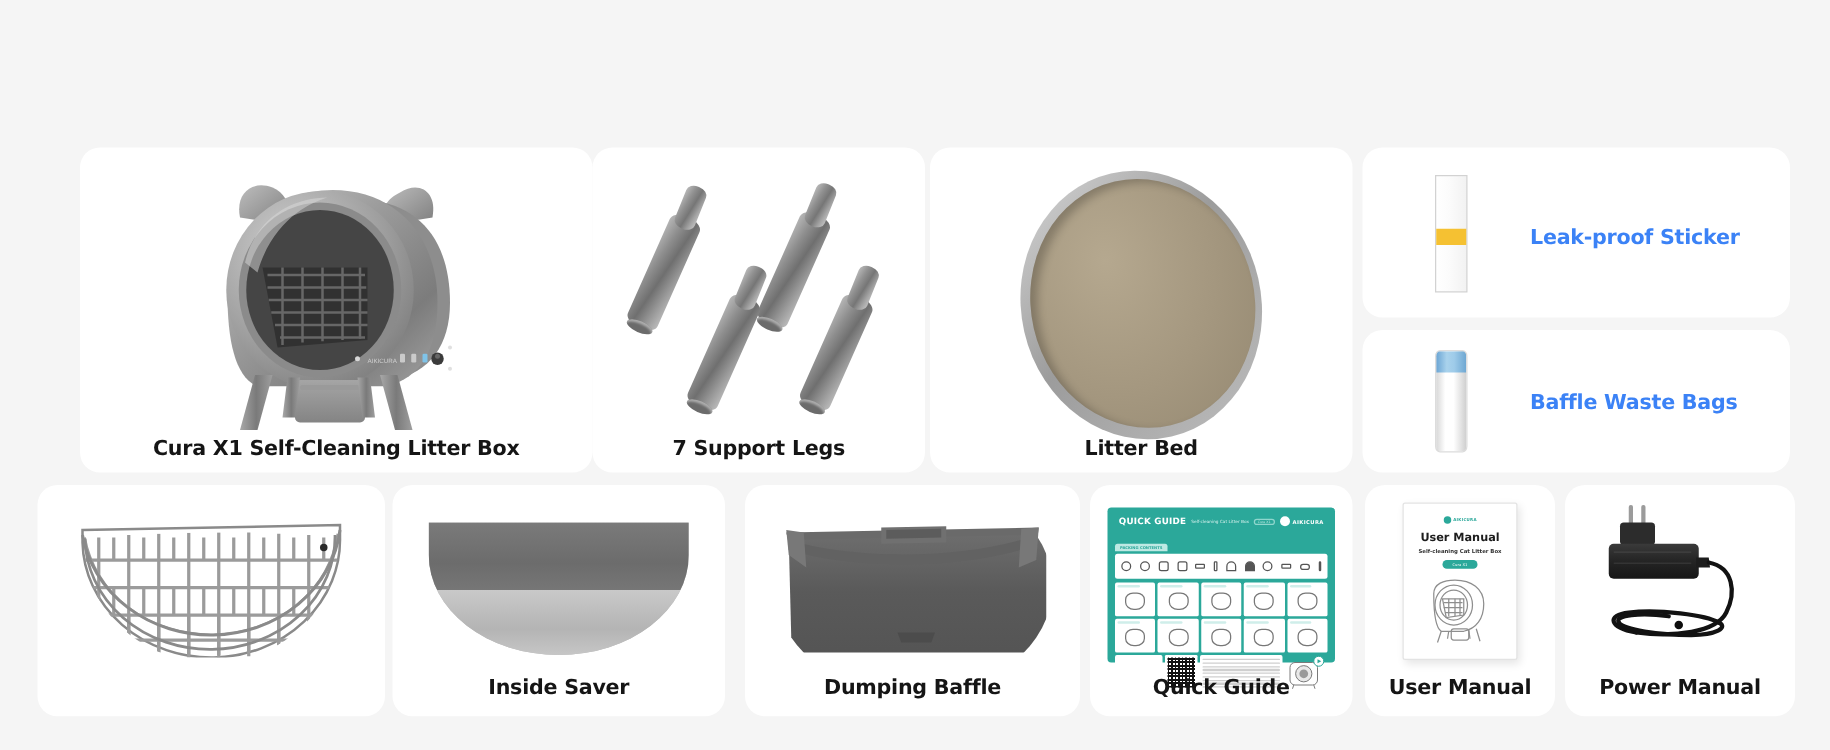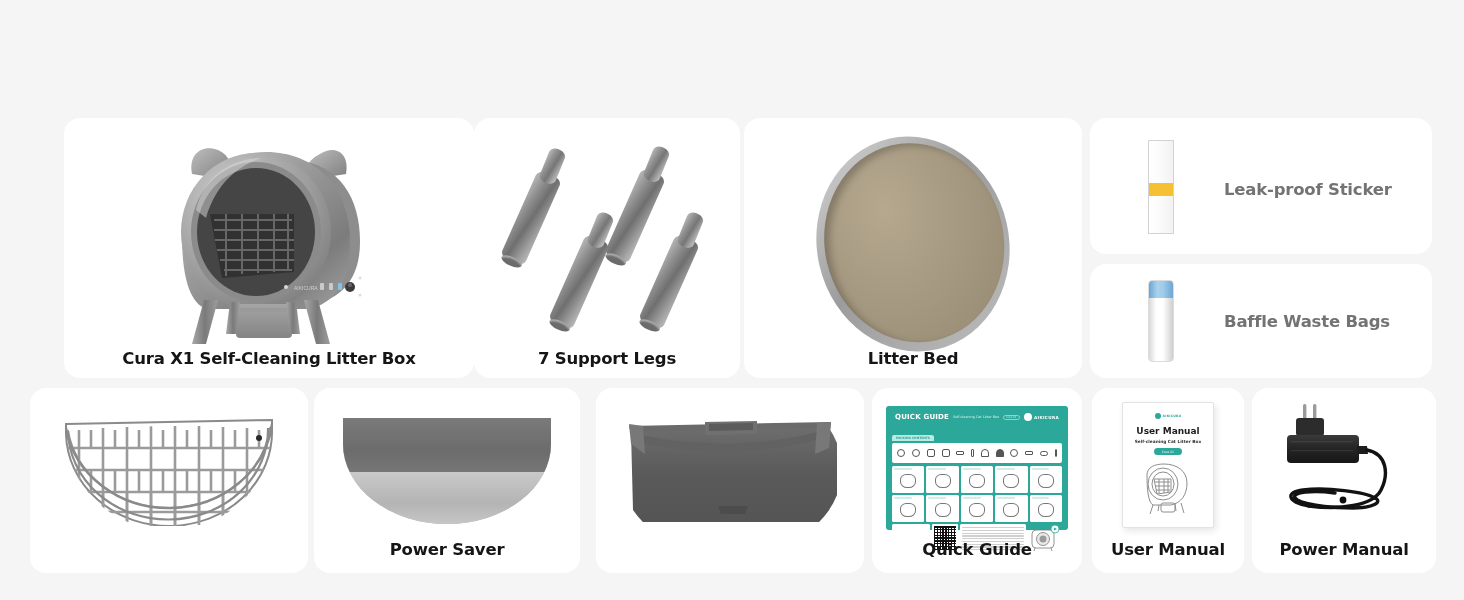--- a/index.html
+++ b/index.html
@@ -24,21 +24,21 @@
     border-radius: 16px;
   }
   .cap {
     position: absolute; left: 0; width: 100%;
     text-align: center;
     font-size: 16.5px; font-weight: 700; color: #151515;
     letter-spacing: -0.2px;
   }
   .cap-side {
     position: absolute;
-    font-size: 16.5px; font-weight: 700; color: #737373;
+    font-size: 16.5px; font-weight: 700; color: #3b82f6;
     letter-spacing: -0.2px;
   }
   .art { position: absolute; }
 
   
   #card-litterbox   { left: 64px;   top: 118px; width: 410px; height: 260px; }
   #card-legs        { left: 474px;  top: 118px; width: 266px; height: 260px; }
   #card-bed         { left: 744px;  top: 118px; width: 338px; height: 260px; }
   #card-sticker     { left: 1090px; top: 118px; width: 342px; height: 136px; }
   #card-bags        { left: 1090px; top: 264px; width: 342px; height: 114px; }
@@ -346,21 +346,21 @@
     </div>
   </div>
 
   <div class="card" id="card-saver">
     <div>
       <div class="saver">
         <div class="saver-top"></div>
         <div class="saver-bot"></div>
       </div>
     </div>
-    <div class="cap cap-bottom">Power Saver</div>
+    <div class="cap cap-bottom">Inside Saver</div>
   </div>
 
   <div class="card" id="card-baffle">
     <div class="art baffle">
       <svg viewBox="0 0 214 108" width="214" height="108">
         <defs>
           <linearGradient id="bafG" x1="0" y1="0" x2="0" y2="1">
             <stop offset="0" stop-color="#6d6d6d"></stop>
               <stop offset=".35" stop-color="#5a5a5a"></stop>
             <stop offset="1" stop-color="#515151"></stop>
@@ -369,20 +369,21 @@
         <path d="M6 12 L208 8 L206 24 A104 80 0 0 1 10 28 Z" fill="#6a6a6a"></path>
         <path d="M8 18 L206 14 A102 80 0 0 1 10 96 Z" fill="url(#bafG)"></path>
         <path d="M8 18 C60 34 150 34 206 14 L206 22 C150 42 60 42 8 26 Z" fill="#626262"></path>
         <path d="M82 8 L134 7 L134 20 L82 21 Z" fill="#707070"></path>
         <path d="M86 10 L130 9 L130 16 L86 17 Z" fill="#5c5c5c"></path>
         <path d="M6 10 L20 12 L22 40 L8 30 Z" fill="#787878"></path>
         <path d="M194 9 L208 8 L206 34 L192 40 Z" fill="#787878"></path>
         <path d="M95 92 L125 92 L122 100 L98 100 Z" fill="#4c4c4c"></path>
       </svg>
     </div>
+    <div class="cap cap-bottom">Dumping Baffle</div>
   </div>
 
   <div class="card" id="card-guide">
     <div class="guide">
       <div class="guide-head">
         <div class="gh-title">QUICK GUIDE</div>
         <div class="gh-sub">Self-cleaning Cat Litter Box</div>
         <div class="gh-badge">Cura X1</div>
         <div class="gh-logo">
           <div class="gh-logo-mark"></div>

